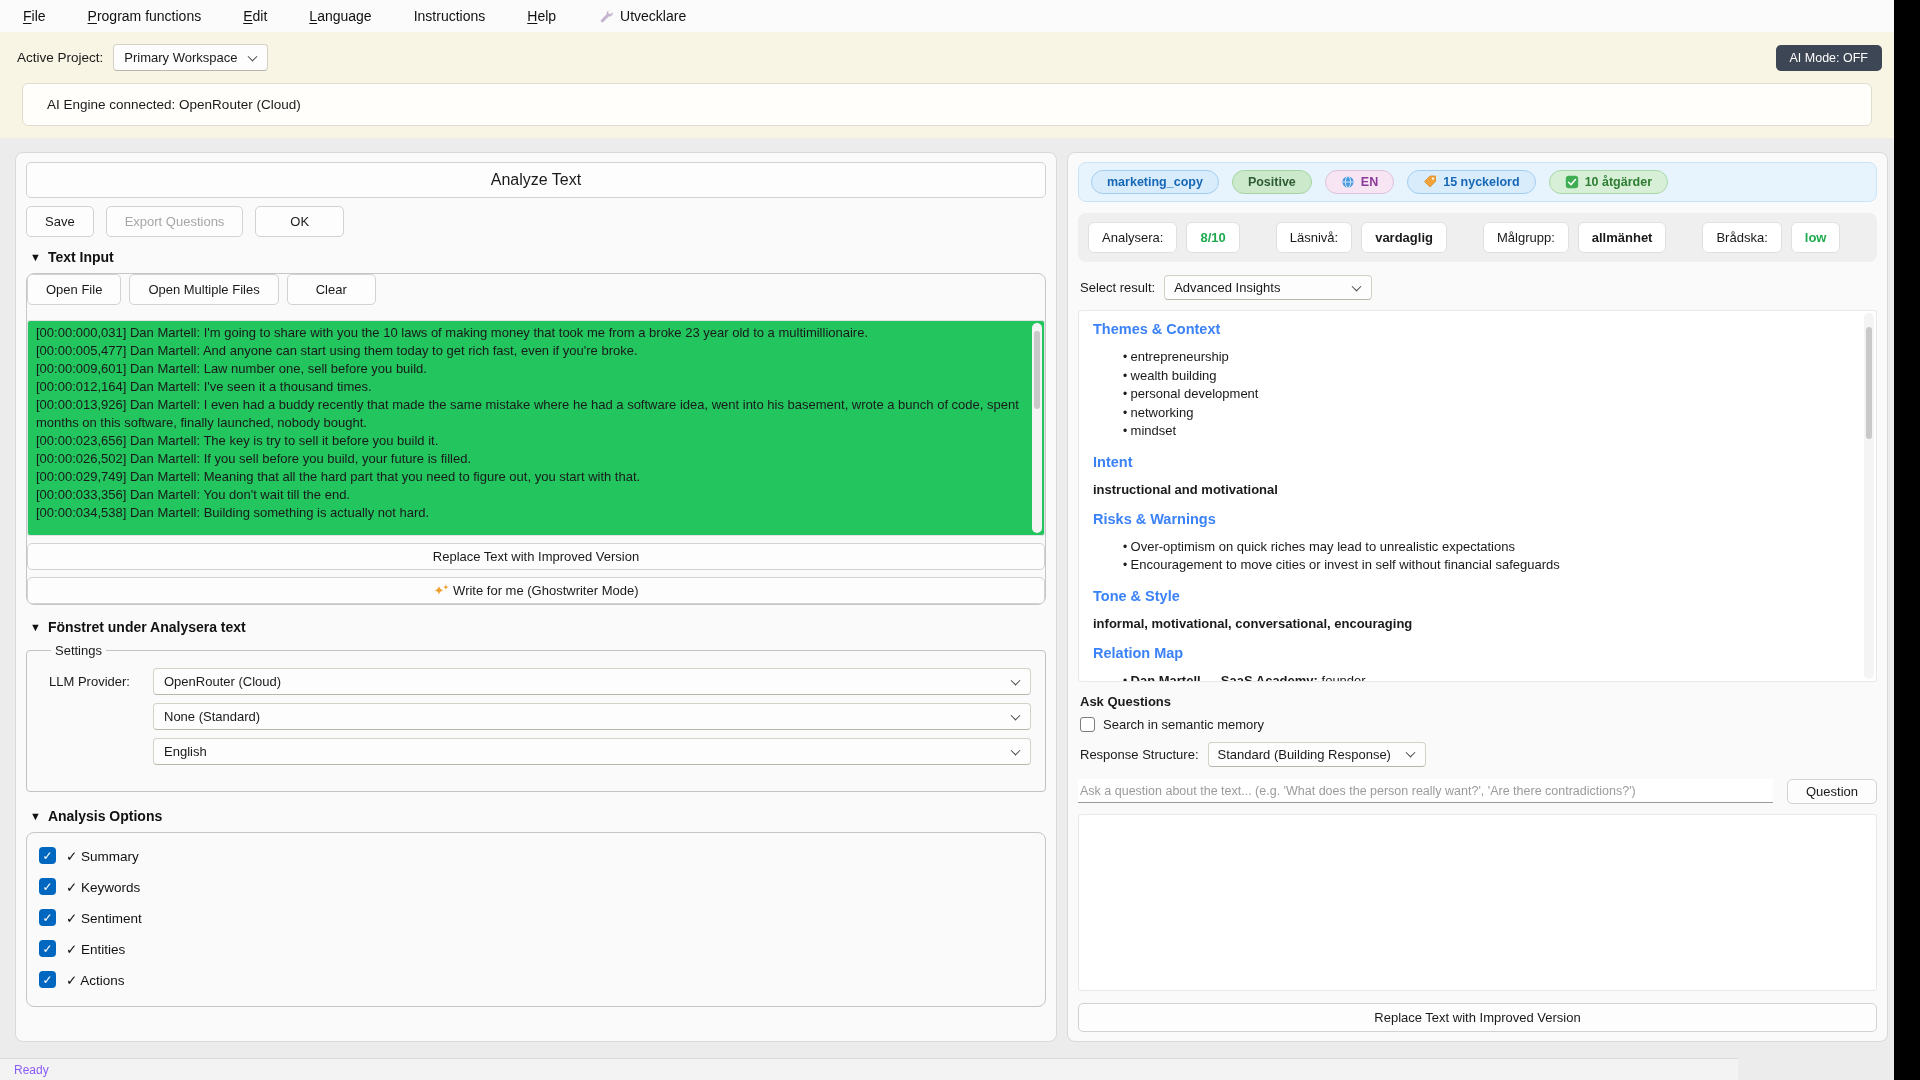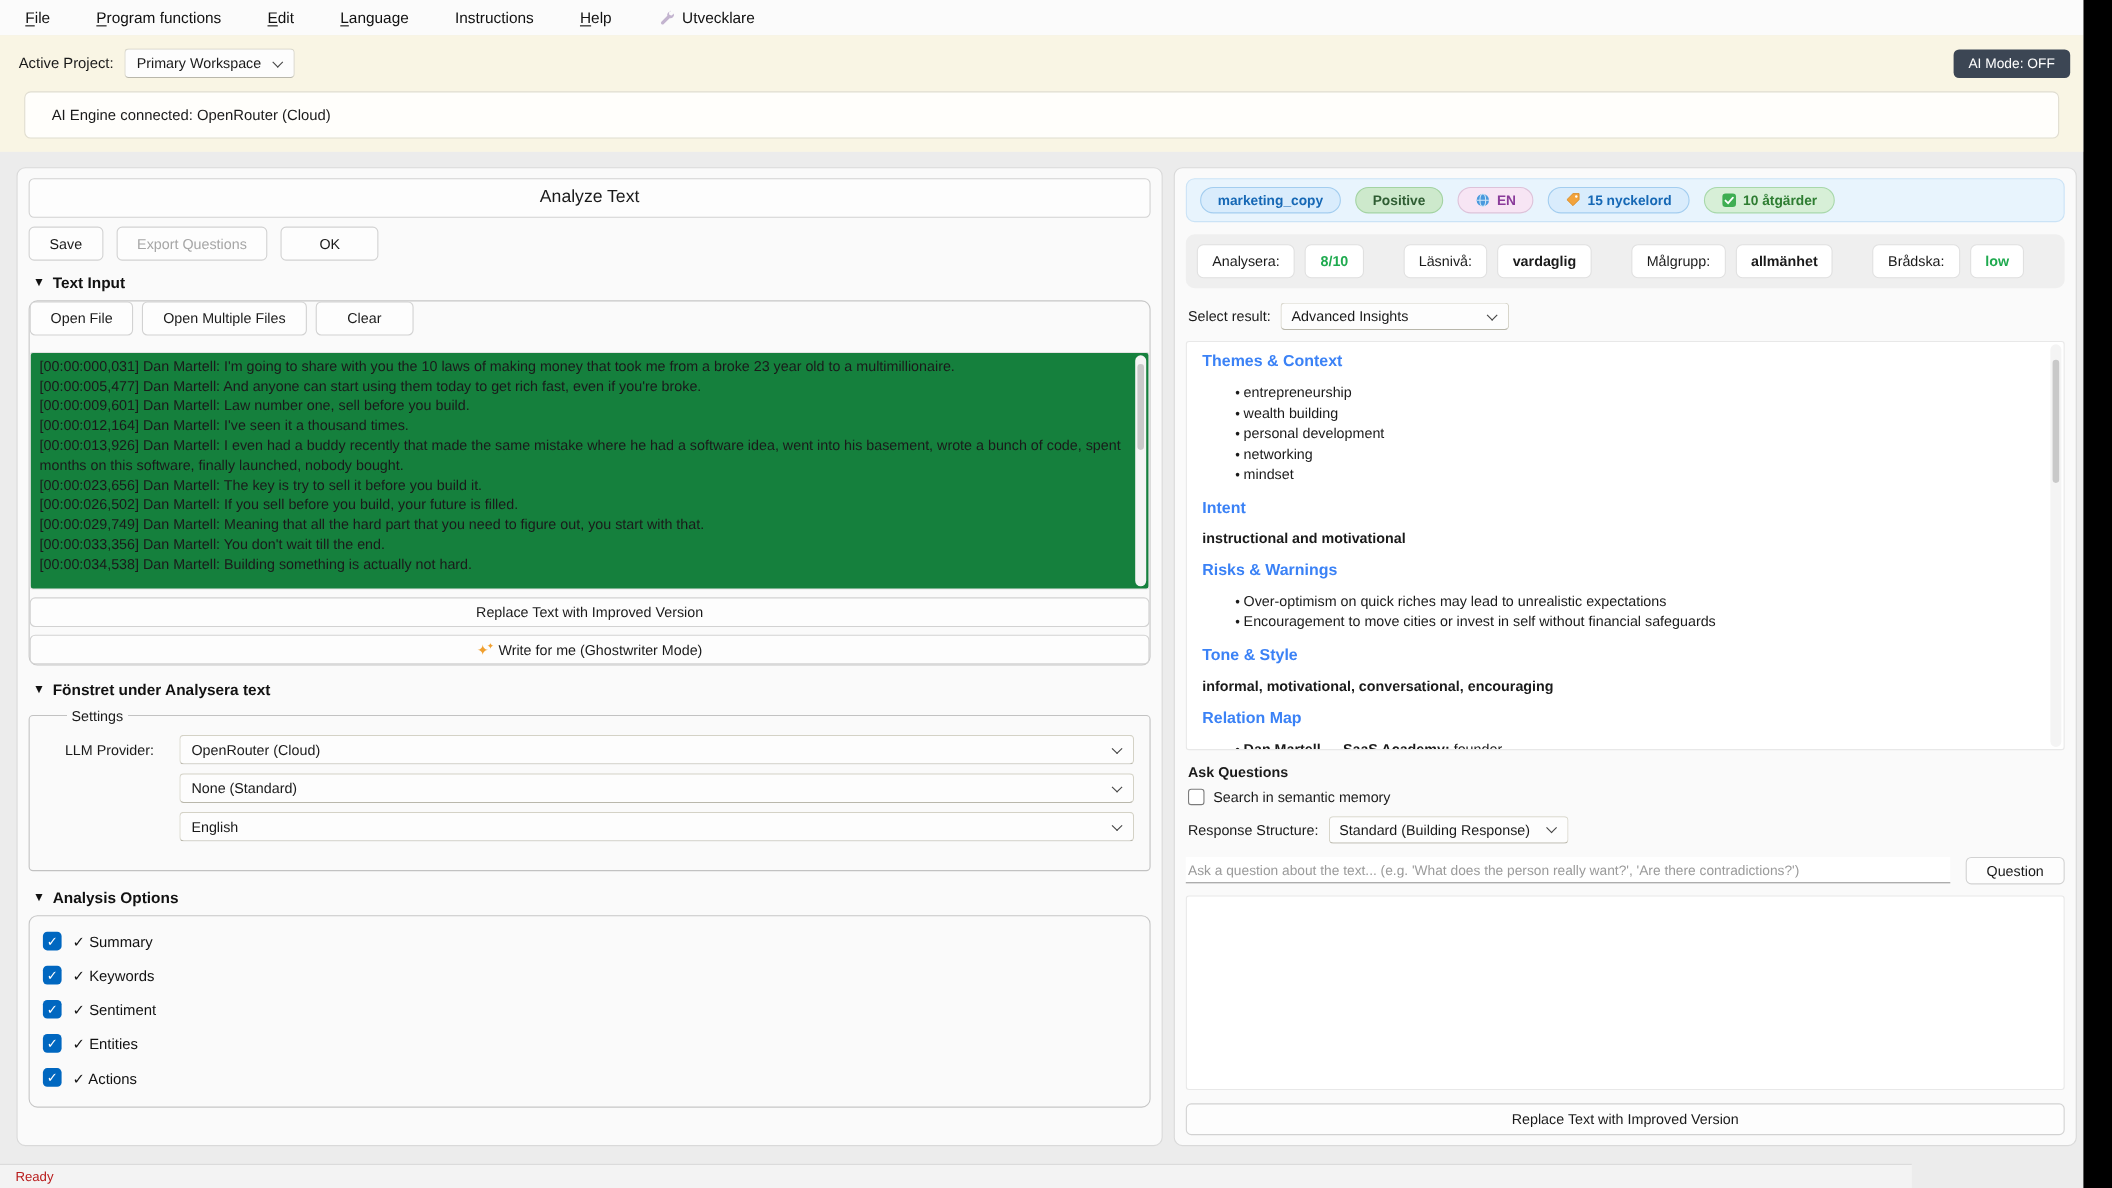--- a/index.html
+++ b/index.html
@@ -58,32 +58,32 @@
   .btn-row { display:flex; gap:12px; margin-bottom:12px; }
 
   .sec-header { display:flex; align-items:center; gap:7px; font-size:14px; font-weight:bold;
     color:#111; margin:6px 0 8px 4px; }
   .tri { font-size:11px; color:#111; }
 
   .groupbox { border:1px solid #c6c6c6; border-radius:8px; background:#fafafa; }
 
   .file-btn-row { display:flex; gap:8px; margin-bottom:10px; }
 
-  .transcript { position:relative; background:#15803d; border:1px solid #e3e3e3; border-radius:3px;
+  .transcript { position:relative; background:#22c55e; border:1px solid #e3e3e3; border-radius:3px;
     height:216px; overflow:hidden; padding:3px 18px 0 8px;margin-top:15px; }
   .transcript-text { font-size:13px; line-height:18px; color:#1a1a1a; white-space:pre-wrap; }
   .vscroll { position:absolute; top:2px; right:2px; width:10px; bottom:2px; background:#f4f4f4; border-radius:5px; }
   .vscroll .thumb { position:absolute; left:2px; width:6px; border-radius:3px; background:#c9c9c9; }
 
   .stack-btn { width:100%; margin-top:7px; padding:5px 0; font-size:13px; }
   .sparkle { color:#f0a030; font-size:13px; margin-right:4px; }
   .sparkle::after { content:"✦"; font-size:8px; vertical-align:super; margin-left:-2px; }
 
   fieldset.settings { border:1px solid #c2c2c2; border-radius:4px; margin-top:2px;
-    padding:10px 14px 26px 32px; }
+    padding:10px 14px 26px 22px; }
   fieldset.settings legend { font-size:13px; color:#1a1a1a; padding:0 4px; margin-left:2px; }
   .set-row { display:grid; grid-template-columns:96px 1fr; align-items:center; margin-bottom:8px; column-gap:8px; }
   .set-row .rlabel { font-size:13px; color:#1a1a1a; }
   .set-row .wide { width:100%; }
   .preset-split { display:grid; grid-template-columns:452px 1fr; gap:12px; }
   .lab-btn { display:flex; align-items:center; justify-content:center; gap:7px; padding:5px 0; }
   .doc-icon { width:11px; height:13px; background:#f2b7ab; border:1px solid #d99a8c; border-radius:2px; position:relative; }
   .doc-icon::after { content:""; position:absolute; right:-1px; top:-1px; border-style:solid;
     border-width:0 5px 5px 0; border-color:transparent #fafafa transparent transparent; }
 
@@ -138,21 +138,21 @@
     font-size:12.5px; padding:5px 8px 4px 2px; color:#1a1a1a; font-family:"Liberation Sans",sans-serif; }
   .q-input::placeholder { color:#9b9b9b; }
   .q-btn { padding:4px 18px; }
 
   .answer-box { margin-top:10px; background:#fff; border:1px solid #e8e8e8; border-radius:3px; height:183px; }
   .bottom-replace { margin-top:12px; padding:6px 0; }
 
   
   .statusbar { position:absolute; left:0; bottom:0; width:1738px; height:22px;
     background:#f3f3f3; border-top:1px solid #d9d9d9; display:flex; align-items:center;
-    padding-left:14px; font-size:12px; color:#b91c1c; }
+    padding-left:14px; font-size:12px; color:#8b5cf6; }
 </style>
 </head>
 <body>
 
 <div class="window">
 
 
   <div class="menubar">
     <span class="menu-item">
         <span><span class="mn">F</span><span>ile</span></span>

